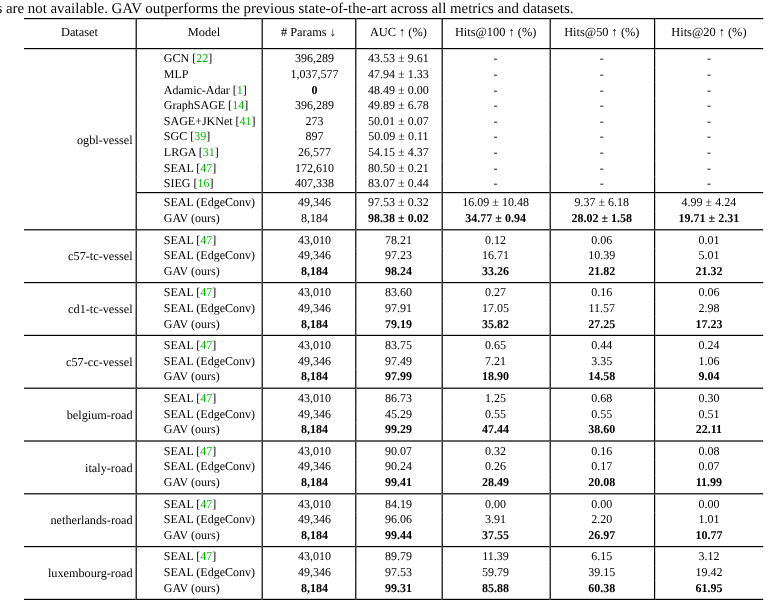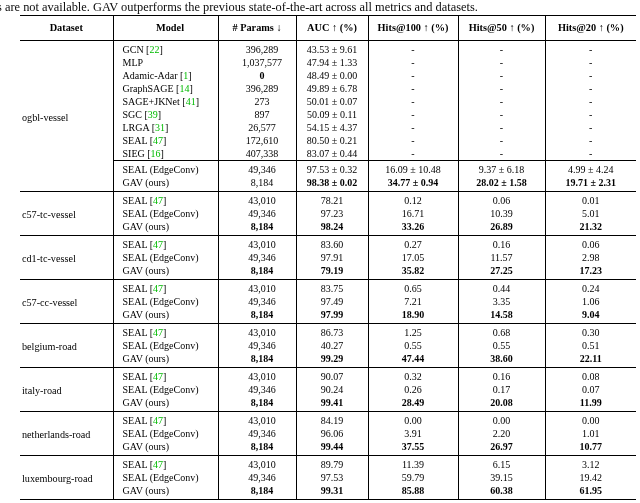--- a/index.html
+++ b/index.html
@@ -12,34 +12,34 @@
     position:absolute;top:0px;left:-3px;width:660px;
     font-size:12.4px;line-height:14px;white-space:nowrap;color:#0a0a0a;
   }
   table{
     position:absolute;top:15px;left:20px;width:616px;
     border-collapse:collapse;table-layout:fixed;
     border-top:1.8px solid #000;border-bottom:1.9px solid #000;
     font-size:10px;
   }
   thead th{
-    font-weight:bold;font-size:10.3px;
+    font-weight:normal;font-size:10.3px;
     padding:6px 0 7px 0;border-bottom:1.3px solid #000;
     text-align:center;vertical-align:middle;
   }
   thead th.h-model{text-align:center;padding-left:9px;}
   tbody{border-top:1.1px solid #000;}
   td{line-height:13px;padding:0;vertical-align:middle;}
   tbody tr:first-child td{padding-top:2px;}
   tbody tr:last-child td{padding-bottom:2px;}
   td.dataset{
-    text-align:left;font-size:10.2px;padding:0 2px;
+    text-align:right;font-size:10.2px;padding:0 2px;
   }
   .vr{border-left:1px solid #000;}
-  td.model{text-align:left;padding-left:9px;white-space:nowrap;}
+  td.model{text-align:left;padding-left:23px;white-space:nowrap;}
   td.params{text-align:center;padding-left:10px;}
   td.num{text-align:center;}
   td.b{font-weight:bold;}
   .cite{color:var(--cite,#00bb00);}
   .group-sep td{border-top:1px solid #000;padding-top:2px;}
 </style>
 </head>
 <body>
 
 <div class="caption">s are not available. GAV outperforms the previous state-of-the-art across all metrics and datasets.</div>
@@ -172,21 +172,21 @@
         <td class="num vr">97.23</td>
         <td class="num vr">16.71</td>
         <td class="num vr">10.39</td>
         <td class="num vr">5.01</td>
       </tr>
       <tr>
         <td class="model vr">GAV (ours)</td>
         <td class="params vr b">8,184</td>
         <td class="num vr b">98.24</td>
         <td class="num vr b">33.26</td>
-        <td class="num vr b">26.89</td>
+        <td class="num vr b">21.82</td>
         <td class="num vr b">21.32</td>
       </tr>
     </tbody>
     <tbody>
       <tr>
         <td class="dataset" rowspan="3">cd1-tc-vessel</td>
         <td class="model vr">SEAL [<span class="cite">47</span>]</td>
         <td class="params vr">43,010</td>
         <td class="num vr">83.60</td>
         <td class="num vr">0.27</td>
@@ -243,21 +243,21 @@
         <td class="model vr">SEAL [<span class="cite">47</span>]</td>
         <td class="params vr">43,010</td>
         <td class="num vr">86.73</td>
         <td class="num vr">1.25</td>
         <td class="num vr">0.68</td>
         <td class="num vr">0.30</td>
       </tr>
       <tr>
         <td class="model vr">SEAL (EdgeConv)</td>
         <td class="params vr">49,346</td>
-        <td class="num vr">40.27</td>
+        <td class="num vr">45.29</td>
         <td class="num vr">0.55</td>
         <td class="num vr">0.55</td>
         <td class="num vr">0.51</td>
       </tr>
       <tr>
         <td class="model vr">GAV (ours)</td>
         <td class="params vr b">8,184</td>
         <td class="num vr b">99.29</td>
         <td class="num vr b">47.44</td>
         <td class="num vr b">38.60</td>

